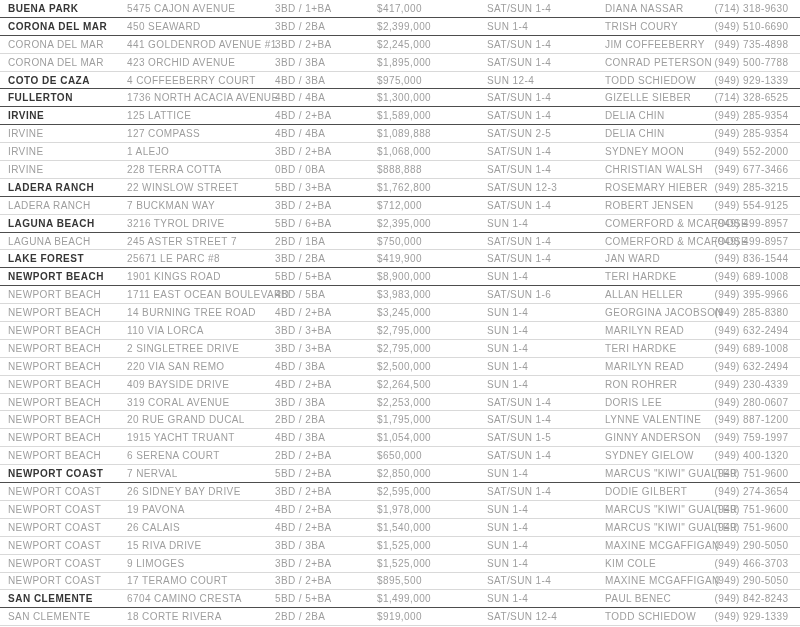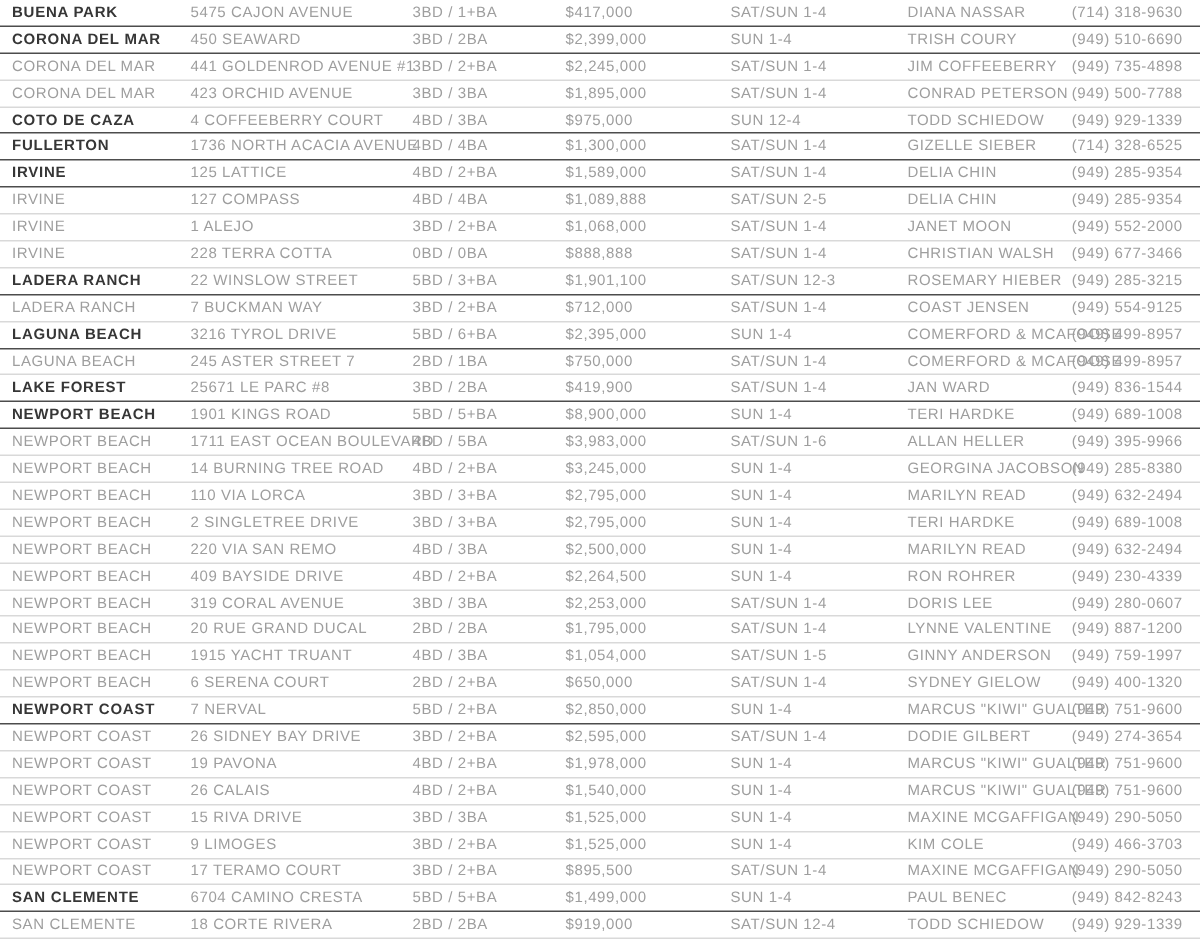--- a/index.html
+++ b/index.html
@@ -115,48 +115,48 @@
       <span class="cell openhouse">SAT/SUN 2-5</span>
       <span class="cell agent">DELIA CHIN</span>
       <span class="cell phone">(949) 285-9354</span>
     </div>
     <div class="listing-row">
       <span class="cell city">IRVINE</span>
       <span class="cell address">1 ALEJO</span>
       <span class="cell bedbath">3BD / 2+BA</span>
       <span class="cell price">$1,068,000</span>
       <span class="cell openhouse">SAT/SUN 1-4</span>
-      <span class="cell agent">JANET MOON</span>
+      <span class="cell agent">SYDNEY MOON</span>
       <span class="cell phone">(949) 552-2000</span>
     </div>
     <div class="listing-row">
       <span class="cell city">IRVINE</span>
       <span class="cell address">228 TERRA COTTA</span>
       <span class="cell bedbath">0BD / 0BA</span>
       <span class="cell price">$888,888</span>
       <span class="cell openhouse">SAT/SUN 1-4</span>
       <span class="cell agent">CHRISTIAN WALSH</span>
       <span class="cell phone">(949) 677-3466</span>
     </div>
     <div class="listing-row bold-city">
       <span class="cell city">LADERA RANCH</span>
       <span class="cell address">22 WINSLOW STREET</span>
       <span class="cell bedbath">5BD / 3+BA</span>
-      <span class="cell price">$1,901,100</span>
+      <span class="cell price">$1,762,800</span>
       <span class="cell openhouse">SAT/SUN 12-3</span>
       <span class="cell agent">ROSEMARY HIEBER</span>
       <span class="cell phone">(949) 285-3215</span>
     </div>
     <div class="listing-row">
       <span class="cell city">LADERA RANCH</span>
       <span class="cell address">7 BUCKMAN WAY</span>
       <span class="cell bedbath">3BD / 2+BA</span>
       <span class="cell price">$712,000</span>
       <span class="cell openhouse">SAT/SUN 1-4</span>
-      <span class="cell agent">COAST JENSEN</span>
+      <span class="cell agent">ROBERT JENSEN</span>
       <span class="cell phone">(949) 554-9125</span>
     </div>
     <div class="listing-row bold-city">
       <span class="cell city">LAGUNA BEACH</span>
       <span class="cell address">3216 TYROL DRIVE</span>
       <span class="cell bedbath">5BD / 6+BA</span>
       <span class="cell price">$2,395,000</span>
       <span class="cell openhouse">SUN 1-4</span>
       <span class="cell agent">COMERFORD &amp; MCAFOOSE</span>
       <span class="cell phone">(949) 499-8957</span>

